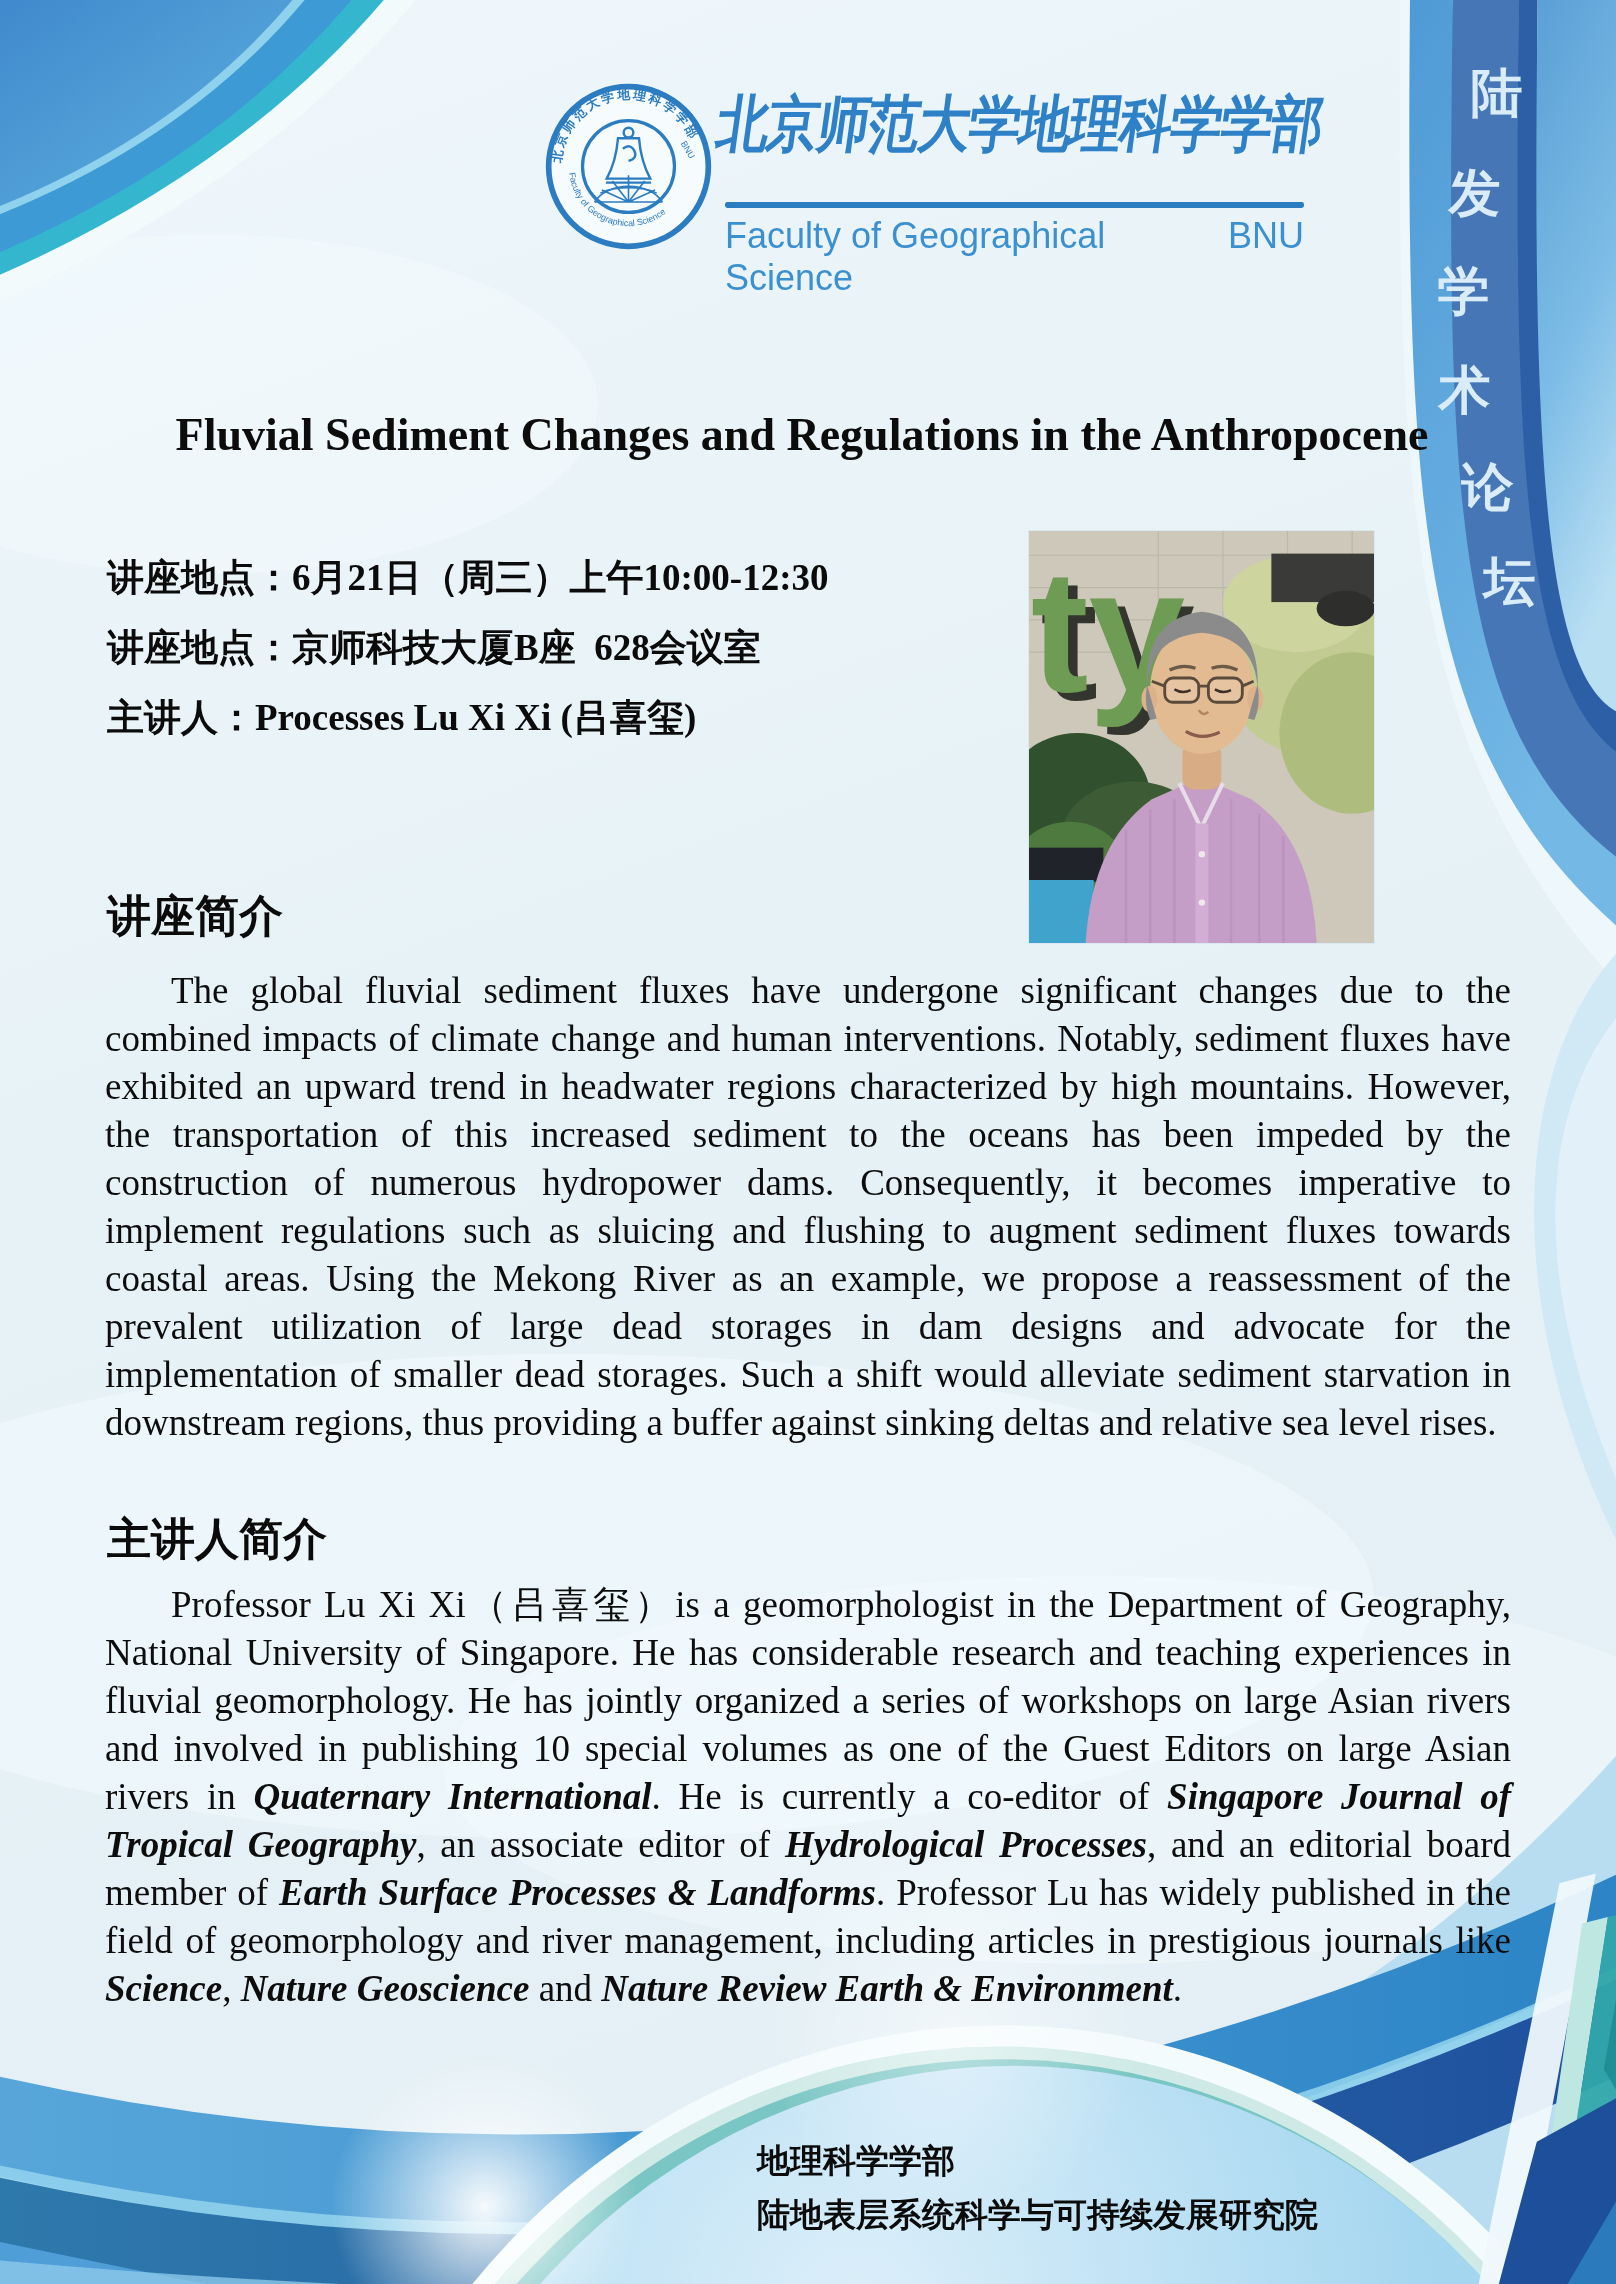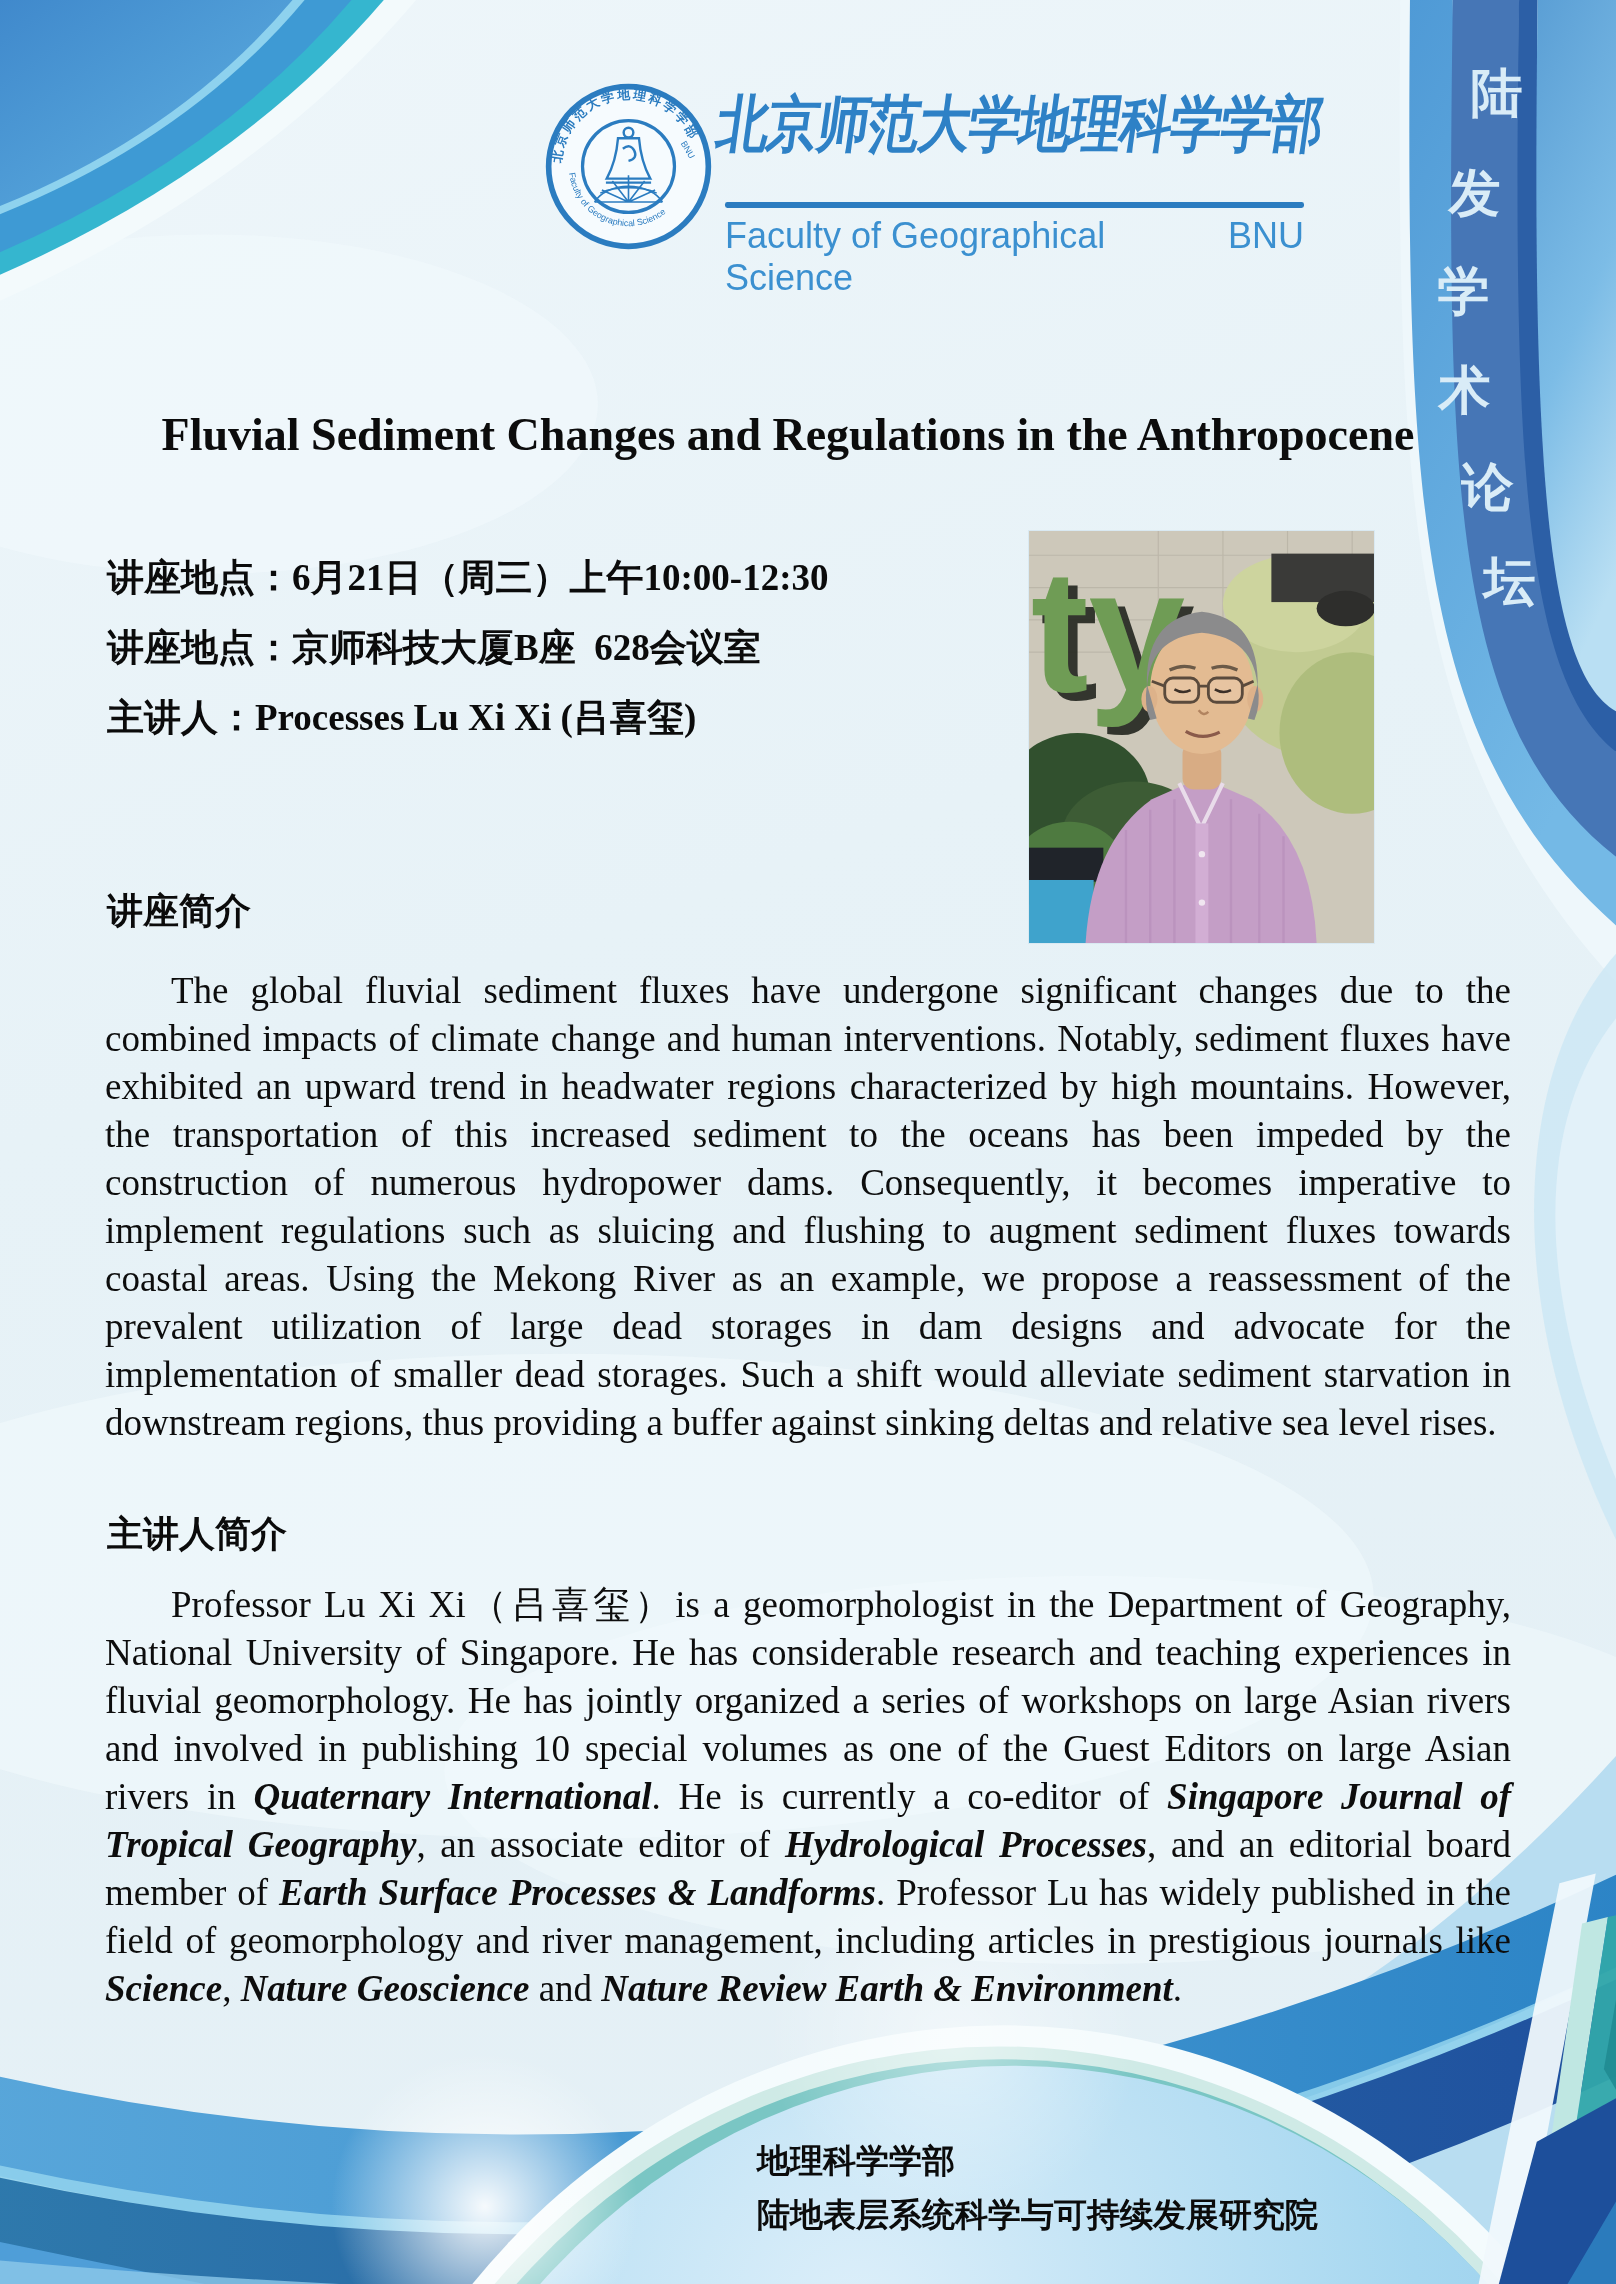--- a/index.html
+++ b/index.html
@@ -29,34 +29,34 @@
   #org-en{left:725px;top:215px;width:579px;display:flex;justify-content:space-between;
           color:#3b90d0;font-size:36px;z-index:2;}
 
   
   #title-cn{left:0;top:265px;width:1616px;margin:0;text-align:center;z-index:2;
             font-family:"Liberation Serif","DejaVu Serif",serif;font-weight:400;
             font-size:78px;color:#6d9fd3;letter-spacing:1.6px;
             text-shadow:-4.8px 5.7px 3.2px rgba(118,124,142,.65);}
   #title-en{left:0;top:408px;width:1576px;margin:0;text-align:center;z-index:2;
             font-family:"Liberation Serif","DejaVu Serif",serif;font-weight:bold;
-            font-size:46px;color:#0c0c0c;}
+            font-size:46px;color:#0c0c0c;padding-left:14px;}
 
   
   #info{left:107px;top:543px;width:929px;z-index:2;}
   .info-line{height:70px;line-height:70px;white-space:pre;}
   .info-line .lbl{font-weight:bold;font-size:37px;color:#0b0b0b;}
   .info-line .val{font-family:"Liberation Serif","DejaVu Serif",serif;font-weight:600;
                   font-size:37px;color:#0b0b0b;}
 
   
   #photo{left:1029px;top:531px;width:345px;height:412px;z-index:2;outline:0.8px solid #d9e9f2;}
 
   
-  .sec-head{position:absolute;left:107px;margin:0;font-size:36px;font-weight:bold;color:#0b0b0b;z-index:2;}
+  .sec-head{position:absolute;left:107px;margin:0;font-size:44px;font-weight:bold;color:#0b0b0b;z-index:2;}
   #sec1-head{top:887px;}
   #sec2-head{top:1510px;}
   .para{position:absolute;left:105px;width:1406px;margin:0;z-index:2;
         font-family:"Liberation Serif","DejaVu Serif",serif;font-size:37px;line-height:48px;
         color:#0d0d0d;text-align:justify;text-indent:66px;}
   #para1{top:967px;}
   #para2{top:1581px;}
   .em{font-weight:bold;font-style:italic;}
 
   

